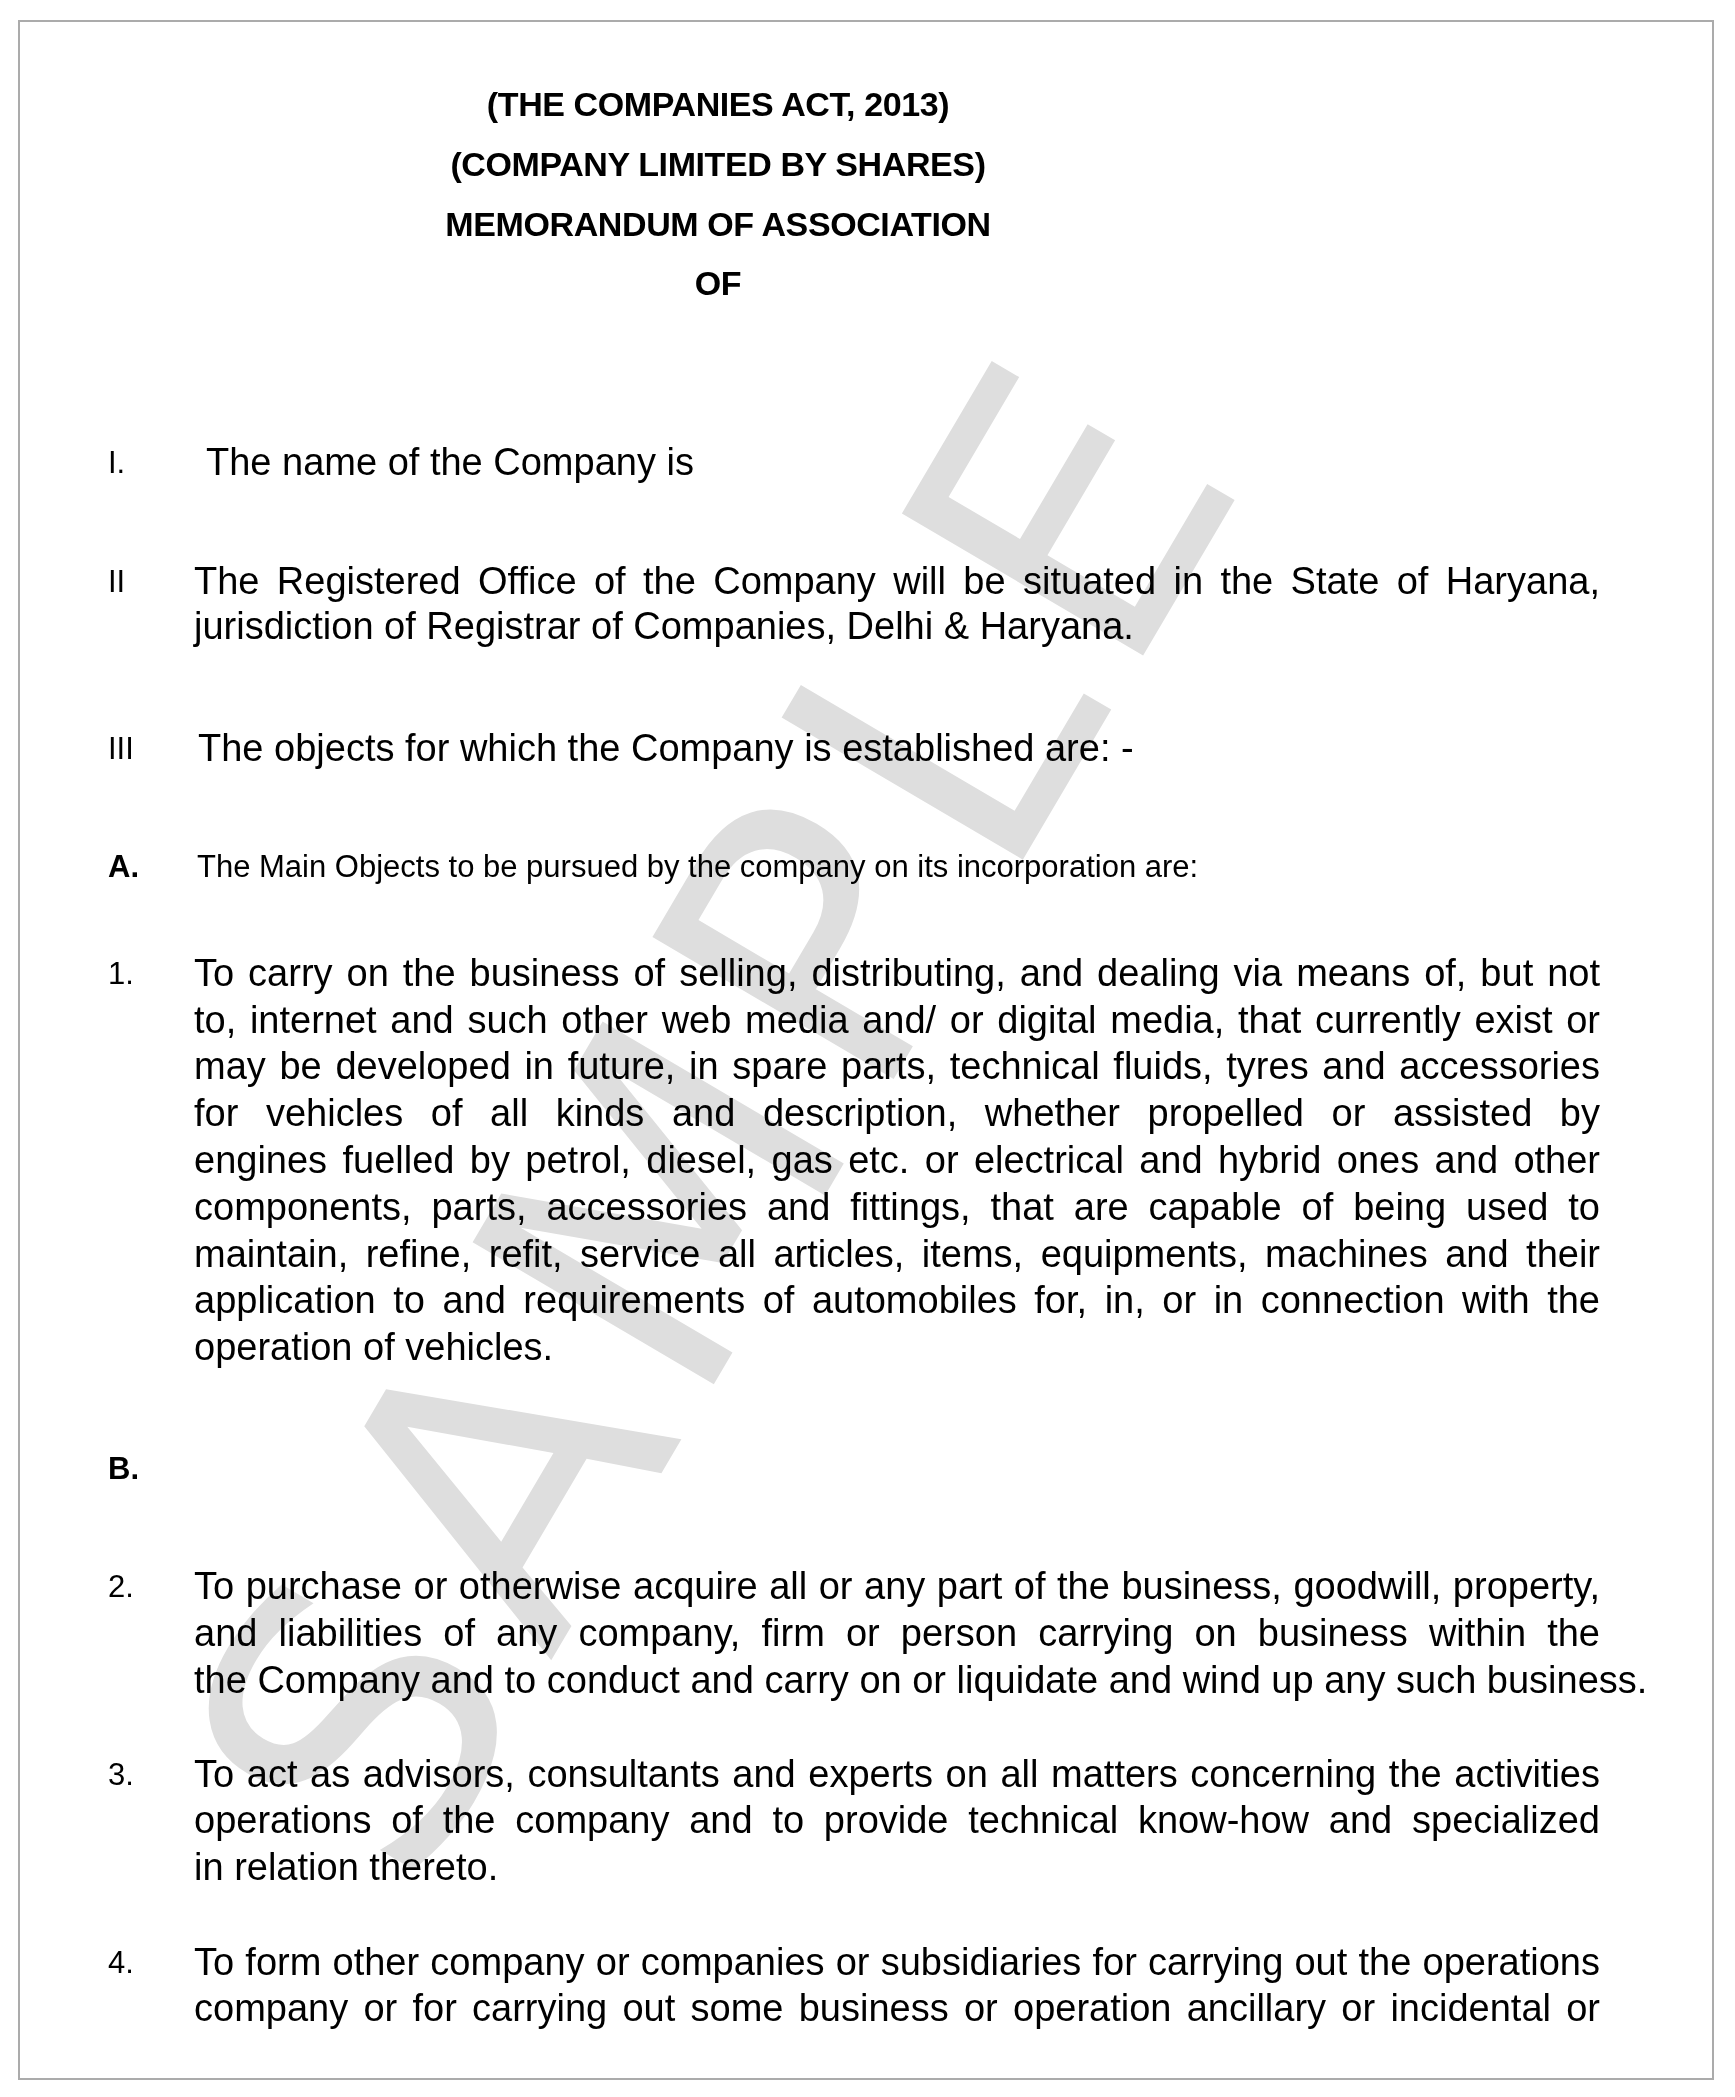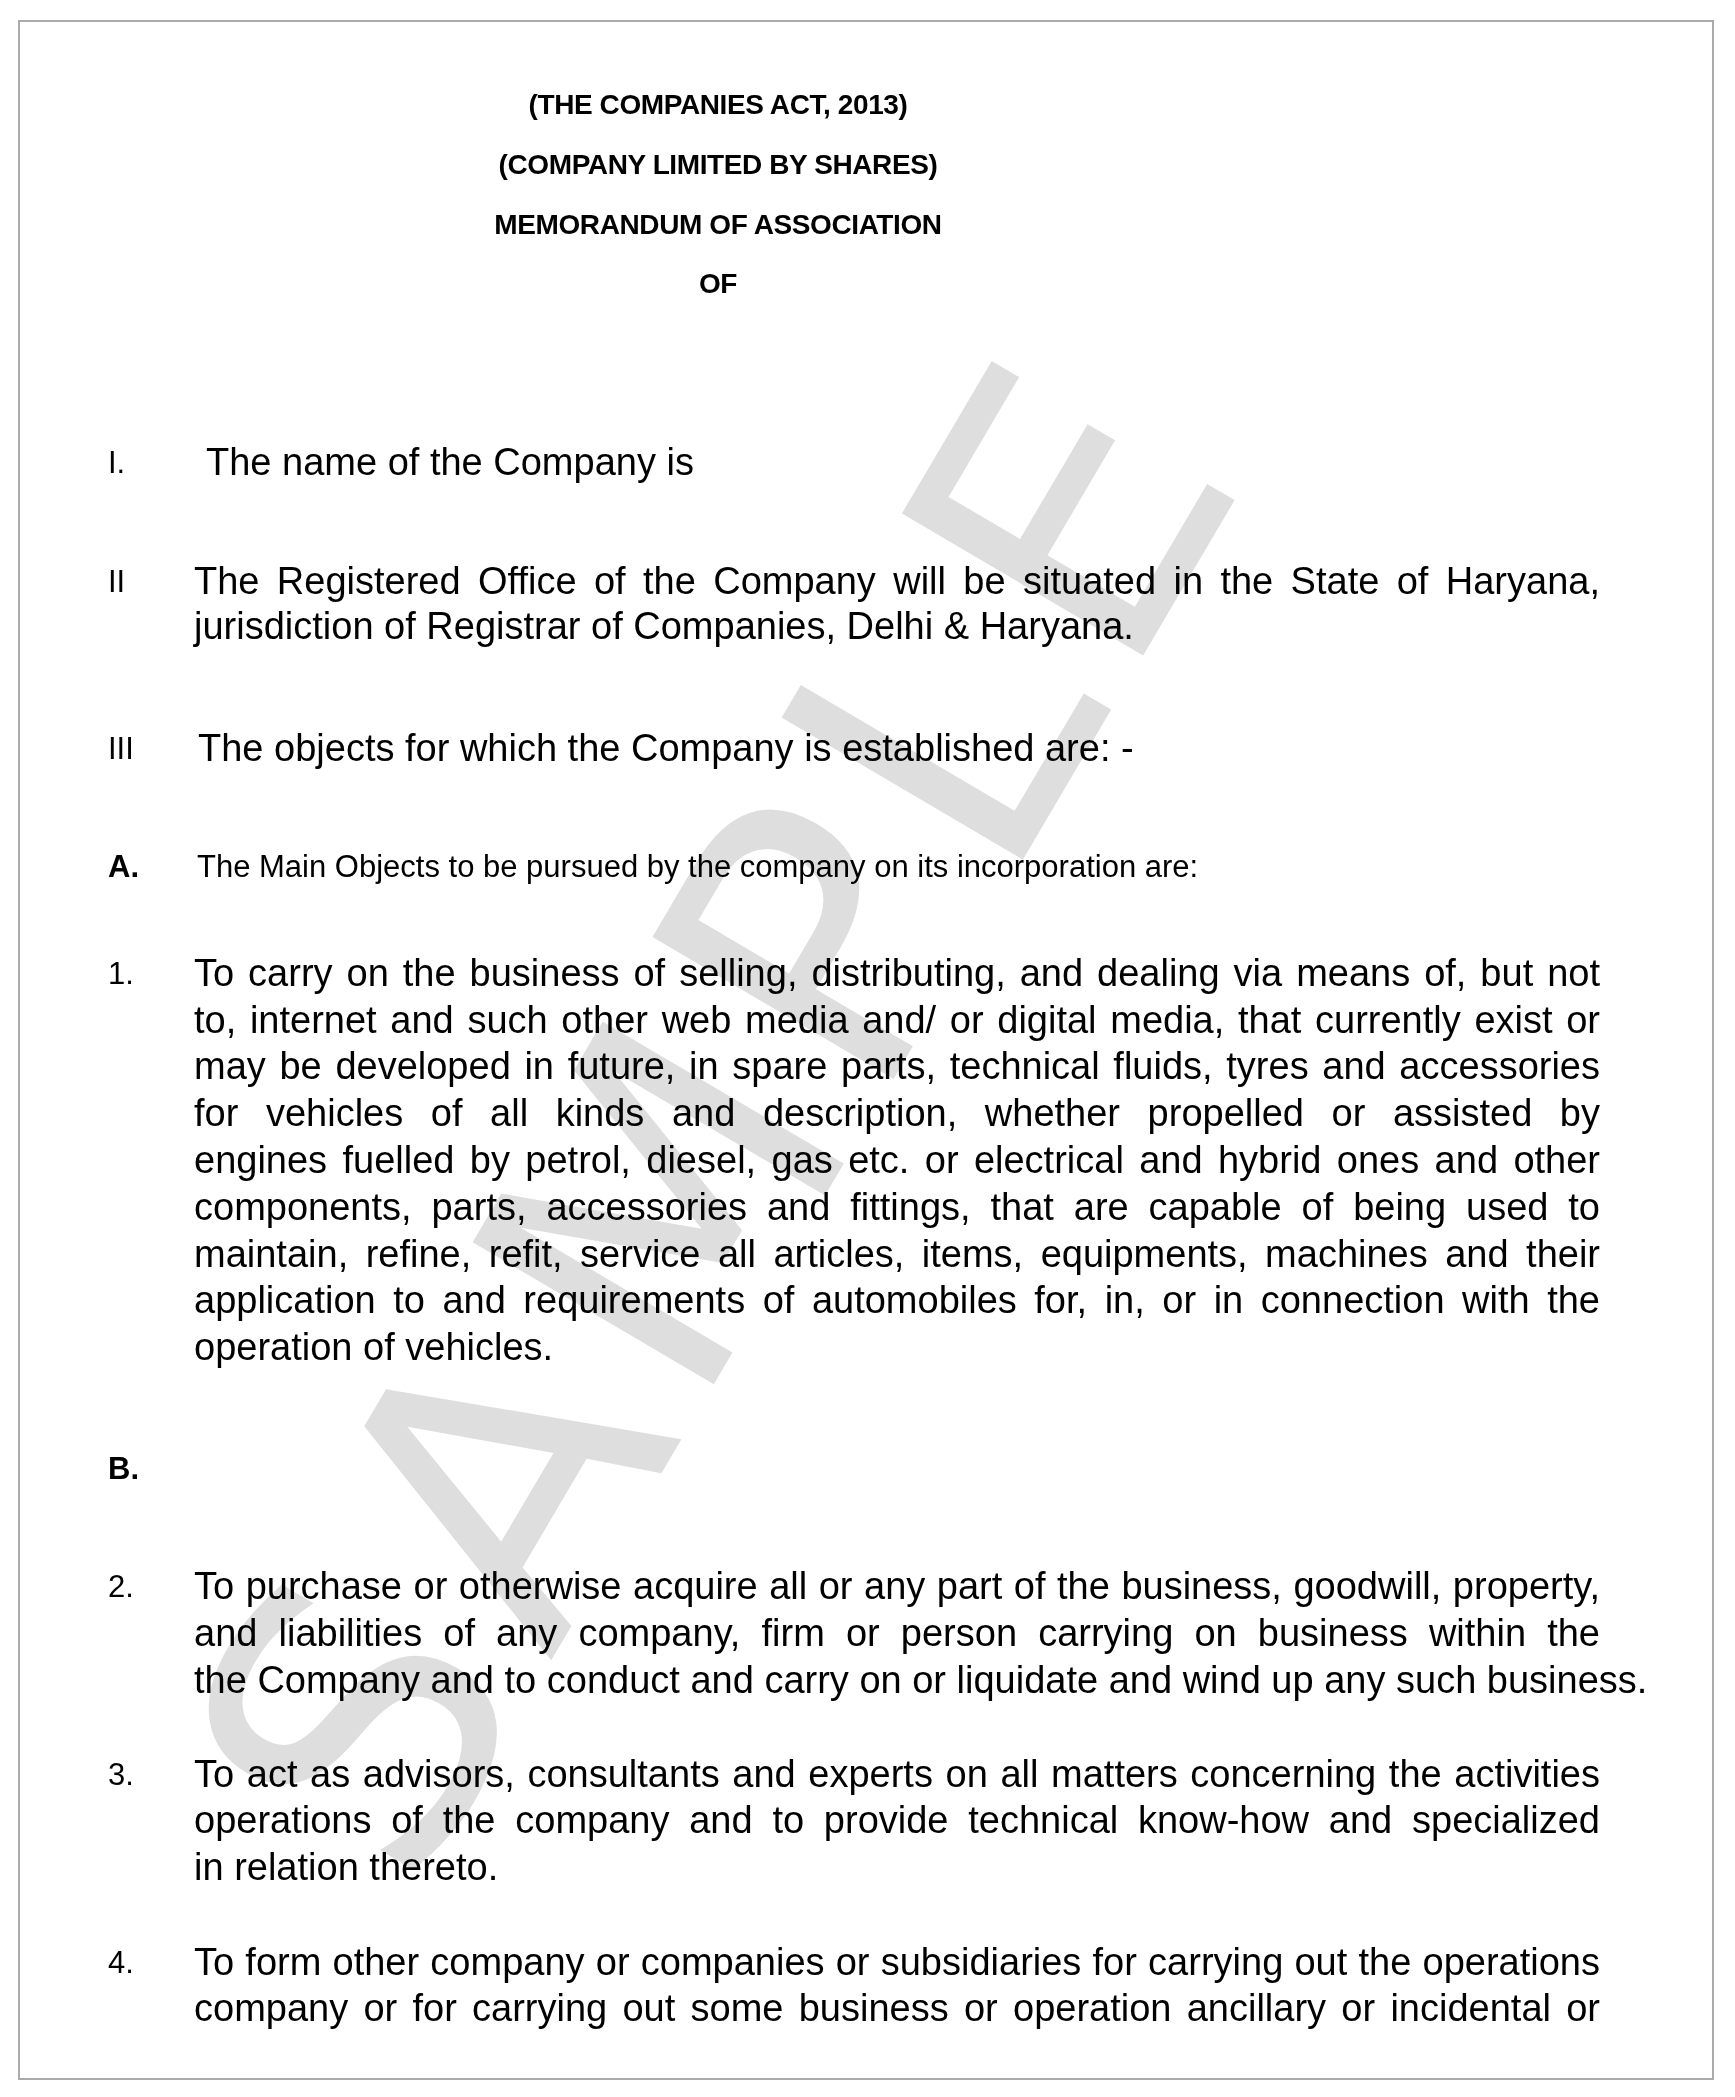--- a/index.html
+++ b/index.html
@@ -47,21 +47,21 @@
     width: 1735px;
     height: 2097px;
     z-index: 1;
   }
   .heading-line {
     position: absolute;
     left: 0;
     width: 1436px;
     text-align: center;
     font-weight: bold;
-    font-size: 28px;
+    font-size: 34px;
     line-height: 43px;
     height: 43px;
     letter-spacing: -0.4px;
   }
   .label {
     position: absolute;
     left: 108px;
     font-size: 31px;
     line-height: 47px;
     height: 47px;

